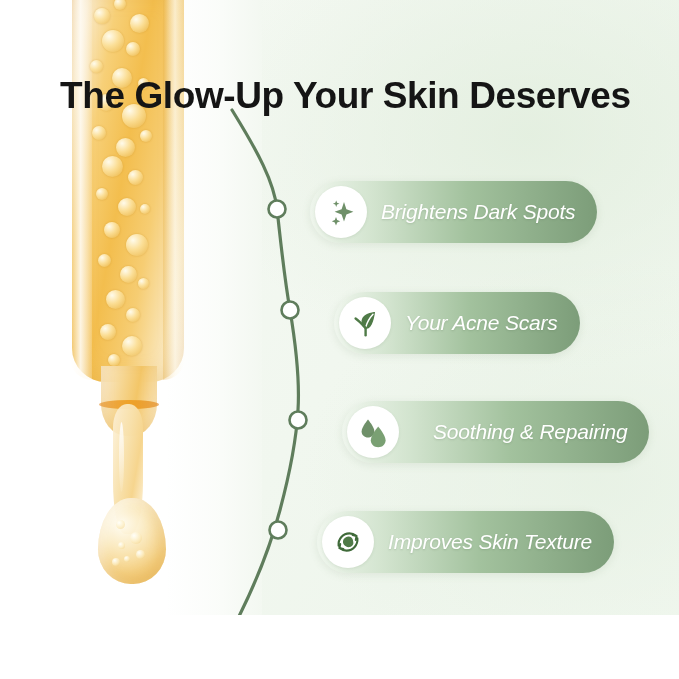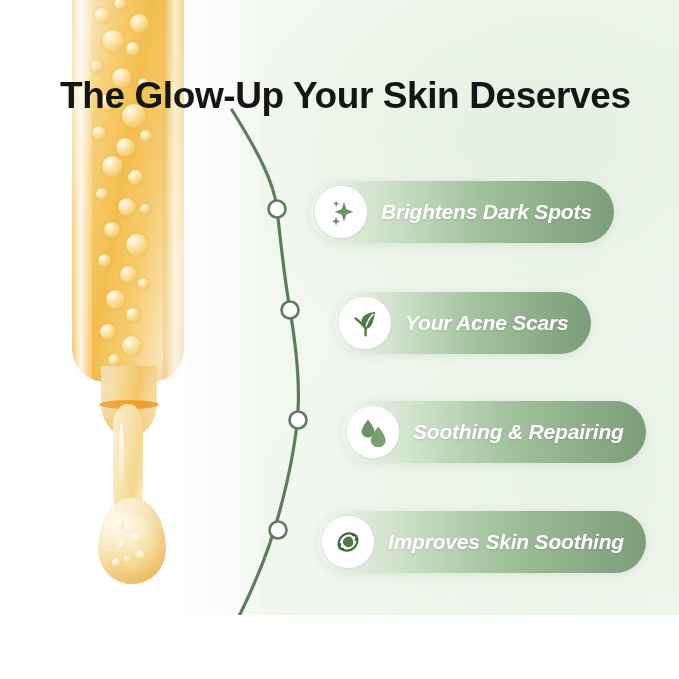--- a/index.html
+++ b/index.html
@@ -218,30 +218,30 @@
     display: flex;
     align-items: center;
     justify-content: center;
     box-shadow: 0 1px 3px rgba(120,150,118,0.18);
   }
   .pill-icon svg { display: block; }
   .pill-label {
     margin-left: 14px;
     color: #ffffff;
     font-size: 21px;
-    font-weight: 700;
+    font-weight: 400;
     font-style: italic;
     letter-spacing: -0.2px;
     white-space: nowrap;
     text-shadow: 0 1px 2px rgba(86,114,84,0.25);
   }
 
   #pill-0 { left: 310px; top: 181px; }
   #pill-1 { left: 334px; top: 292px; }
-  #pill-2 { left: 342px; top: 401px; }
+  #pill-2 { left: 342px; top: 401px; gap: 20px; }
   #pill-3 { left: 317px; top: 511px; }
 </style>
 </head>
 <body>
 
 <div id="poster">
 
   <div class="bg-wash"></div>
 
   <div class="serum-photo">
@@ -352,16 +352,16 @@
       <svg width="32" height="32" viewBox="0 0 32 32">
         <path d="M6.6 19.6 C 6.0 13.0, 11.0 7.4, 17.4 7.4 C 20.0 7.4, 22.3 8.3, 24.1 9.8" stroke="#3f6a39" stroke-width="2.1" fill="none" stroke-linecap="round"></path>
         <path d="M20.6 9.0 L24.6 9.9 L23.8 13.9" stroke="#3f6a39" stroke-width="2.1" fill="none" stroke-linecap="round" stroke-linejoin="round"></path>
         <path d="M25.4 12.4 C 26.0 19.0, 21.0 24.6, 14.6 24.6 C 12.0 24.6, 9.7 23.7, 7.9 22.2" stroke="#3f6a39" stroke-width="2.1" fill="none" stroke-linecap="round"></path>
         <path d="M11.4 23.0 L7.4 22.1 L8.2 18.1" stroke="#3f6a39" stroke-width="2.1" fill="none" stroke-linecap="round" stroke-linejoin="round"></path>
         <path d="M16.2 10.4 C 18.6 10.2, 20.6 11.8, 20.9 13.9 C 21.2 16.0, 22.0 17.4, 20.6 19.2
                  C 19.2 21.0, 16.4 21.8, 14.2 20.6 C 12.0 19.4, 10.6 17.6, 11.0 15.0
                  C 11.4 12.4, 13.8 10.6, 16.2 10.4 Z" fill="#4f7a47"></path>
       </svg>
     </span>
-    <span class="pill-label">Improves Skin Soothing</span>
+    <span class="pill-label">Improves Skin Texture</span>
   </div>
 
 </div>
 
 </body></html>

